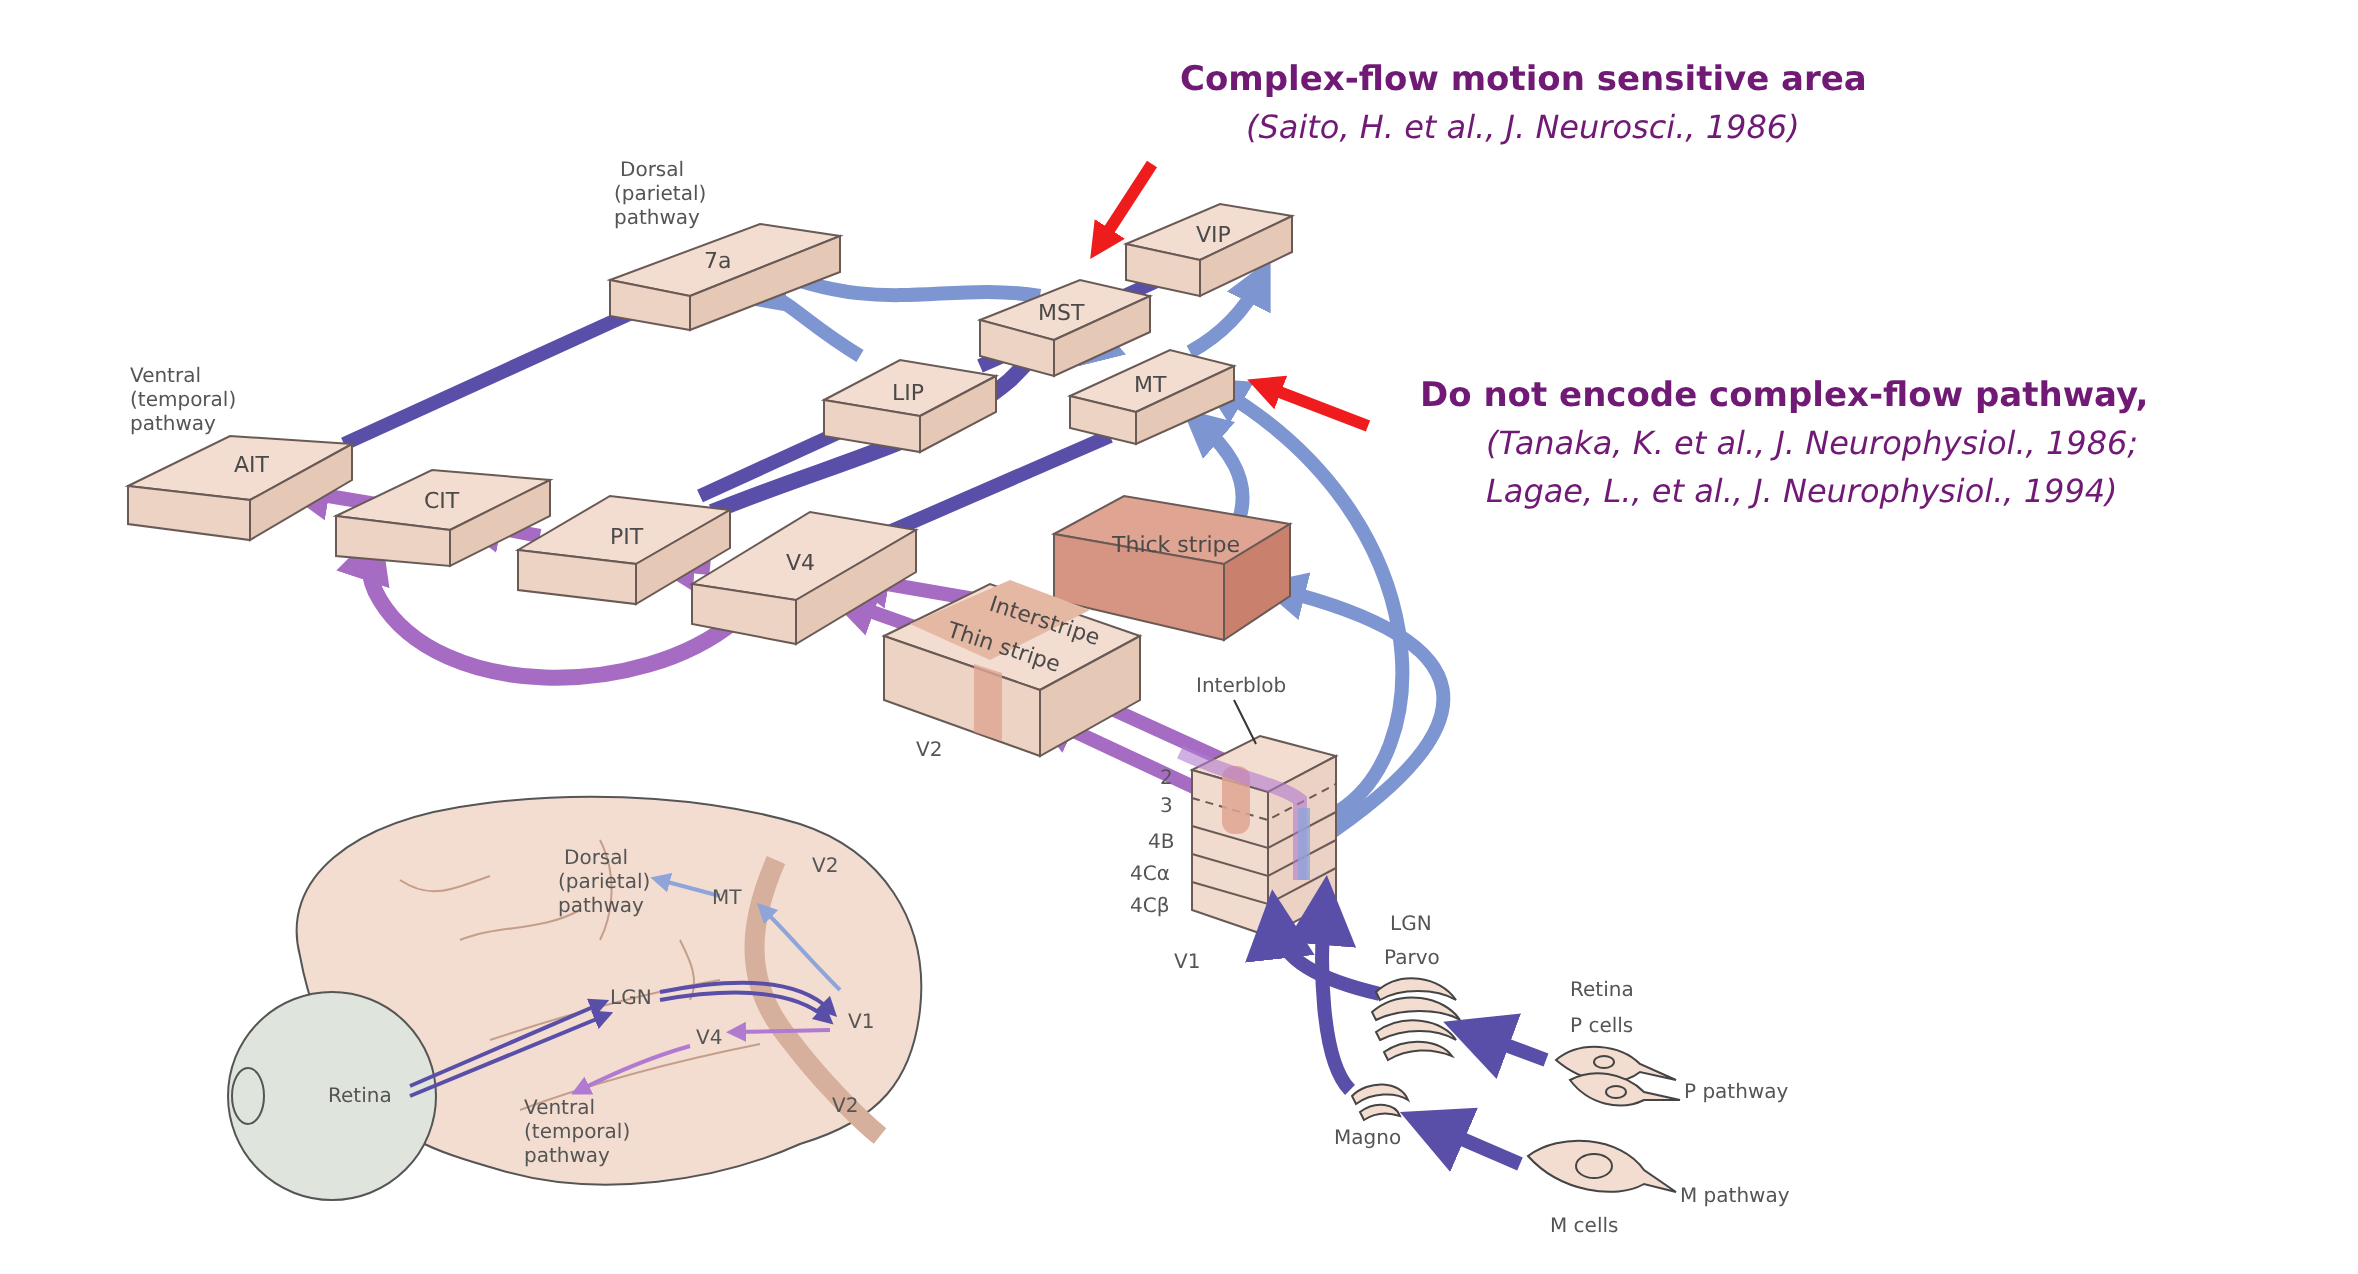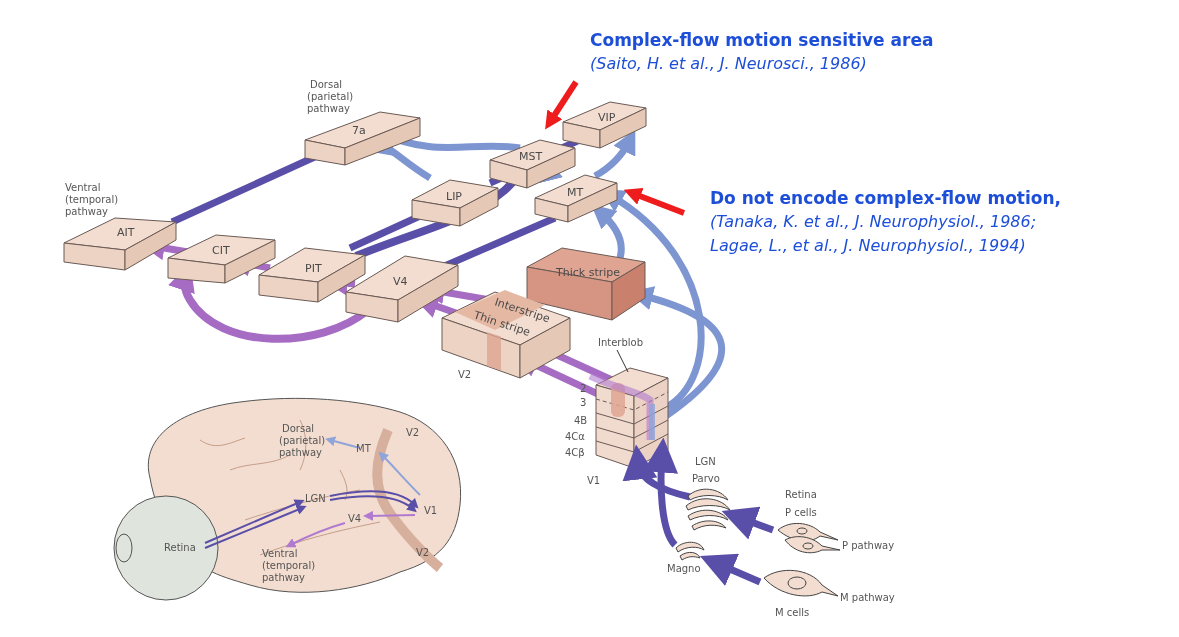--- a/index.html
+++ b/index.html
@@ -1,22 +1,22 @@
 <!DOCTYPE html>
 <html><head>
 <meta charset="utf-8">
 <style>
   html, body { margin: 0; padding: 0; background: #ffffff; }
   body { width: 1179px; height: 637px; position: relative; overflow: hidden; font-family: "Liberation Sans", sans-serif; }
   #diagram { position: absolute; left: 0; top: 0; width: 1179px; height: 637px; }
   .lbl { font-family: "DejaVu Sans", sans-serif; font-size: 10px; fill: #555555; }
   .box-lbl { font-family: "DejaVu Sans", sans-serif; font-size: 11px; fill: #4a4a4a; }
-  .anno { position: absolute; color: #1d4ed8; font-family: "DejaVu Sans", "Liberation Sans", sans-serif; }
+  .anno { position: absolute; color: #701a75; font-family: "DejaVu Sans", "Liberation Sans", sans-serif; }
   .anno .bold { font-weight: bold; font-size: 17px; line-height: 24px; display: block; }
-  .anno .ital { font-style: italic; font-size: 16px; line-height: 24px; display: block; }
+  .anno .ital { font-style: italic; font-size: 16px; line-height: 24px; display: block; margin-left: 33px; }
 </style>
 </head>
 <body>
 
 <svg id="diagram" viewBox="0 0 1179 637" xmlns="http://www.w3.org/2000/svg">
   <defs>
     <marker id="ahM" markerWidth="4" markerHeight="4" refX="2" refY="2" orient="auto" markerUnits="strokeWidth">
         <path d="M0,0 L4,2 L0,4 z" fill="#5a4fa8"></path>
       </marker>
     <marker id="ahD" markerWidth="3.5" markerHeight="3.5" refX="1.8" refY="1.75" orient="auto" markerUnits="strokeWidth">
@@ -263,16 +263,16 @@
     <text class="lbl" x="262" y="569">(temporal)</text>
     <text class="lbl" x="262" y="581">pathway</text>
   </g>
 </svg>
 
 <div class="anno" style="left:590px; top:28px;">
   <span class="bold">Complex-flow motion sensitive area</span>
   <span class="ital">(Saito, H. et al., J. Neurosci., 1986)</span>
 </div>
 <div class="anno" style="left:710px; top:186px;">
-  <span class="bold">Do not encode complex-flow motion,</span>
+  <span class="bold">Do not encode complex-flow pathway,</span>
   <span class="ital">(Tanaka, K. et al., J. Neurophysiol., 1986;</span>
   <span class="ital">Lagae, L., et al., J. Neurophysiol., 1994)</span>
 </div>
 
 </body></html>

